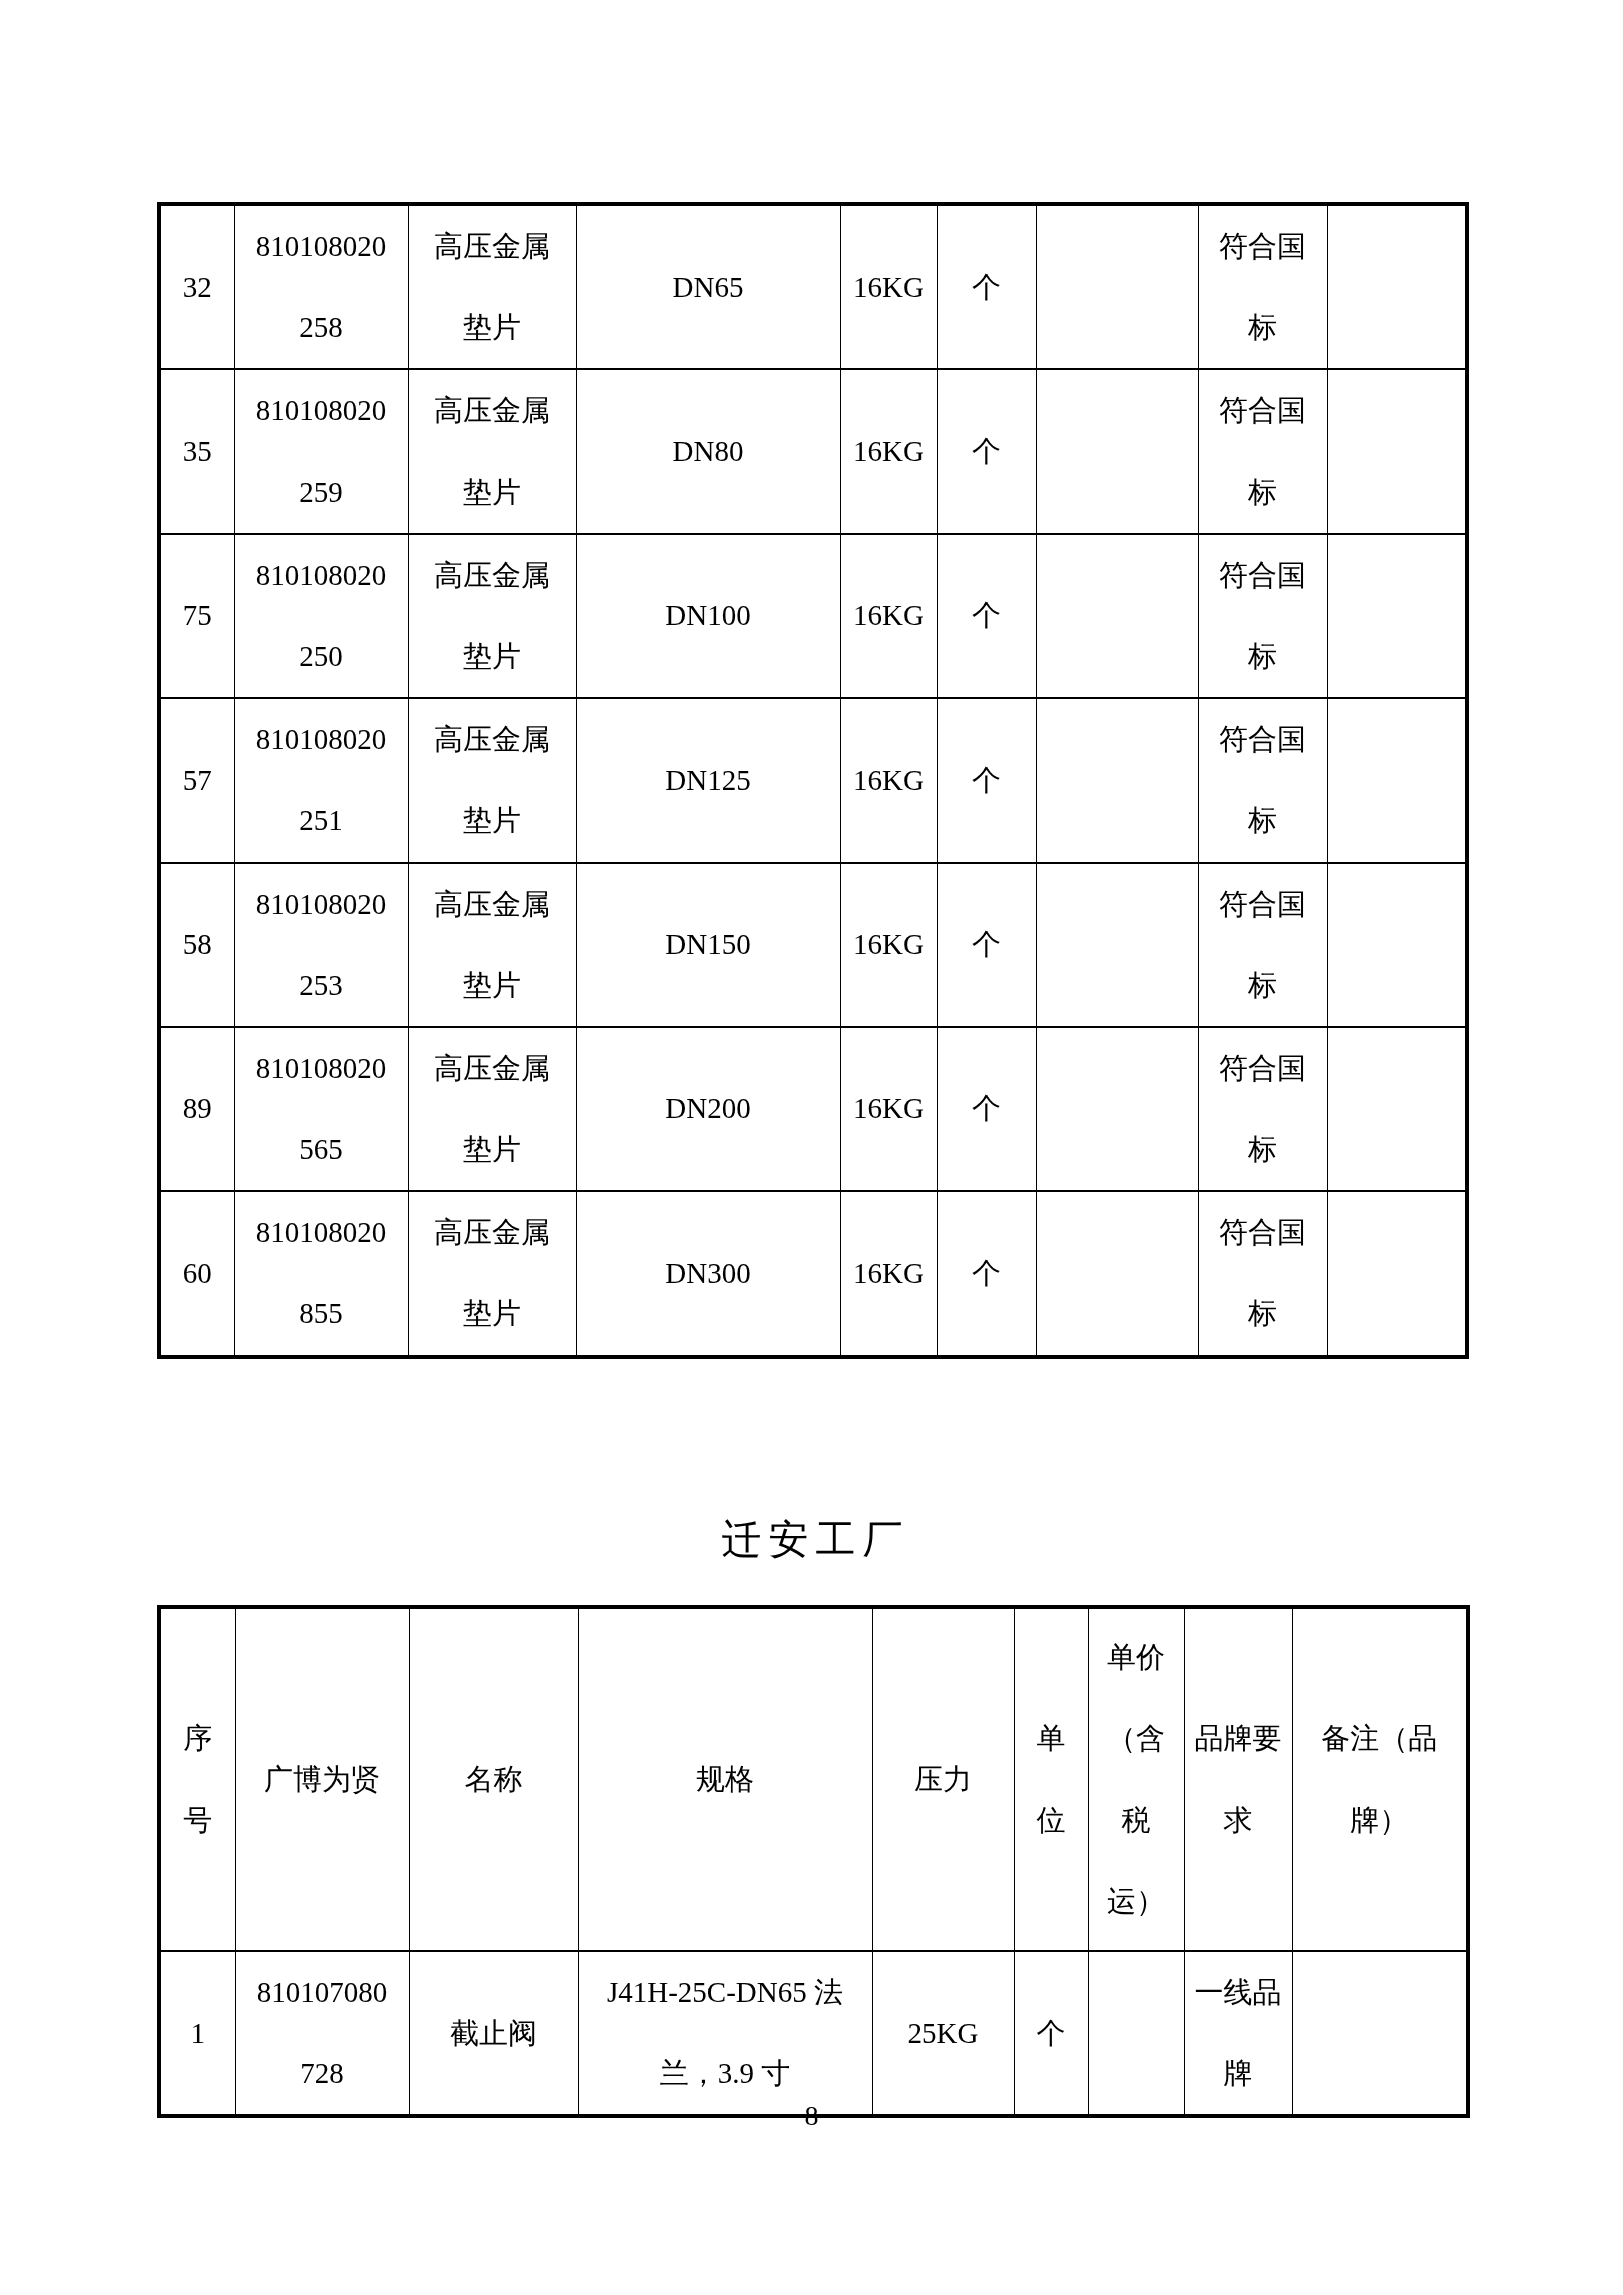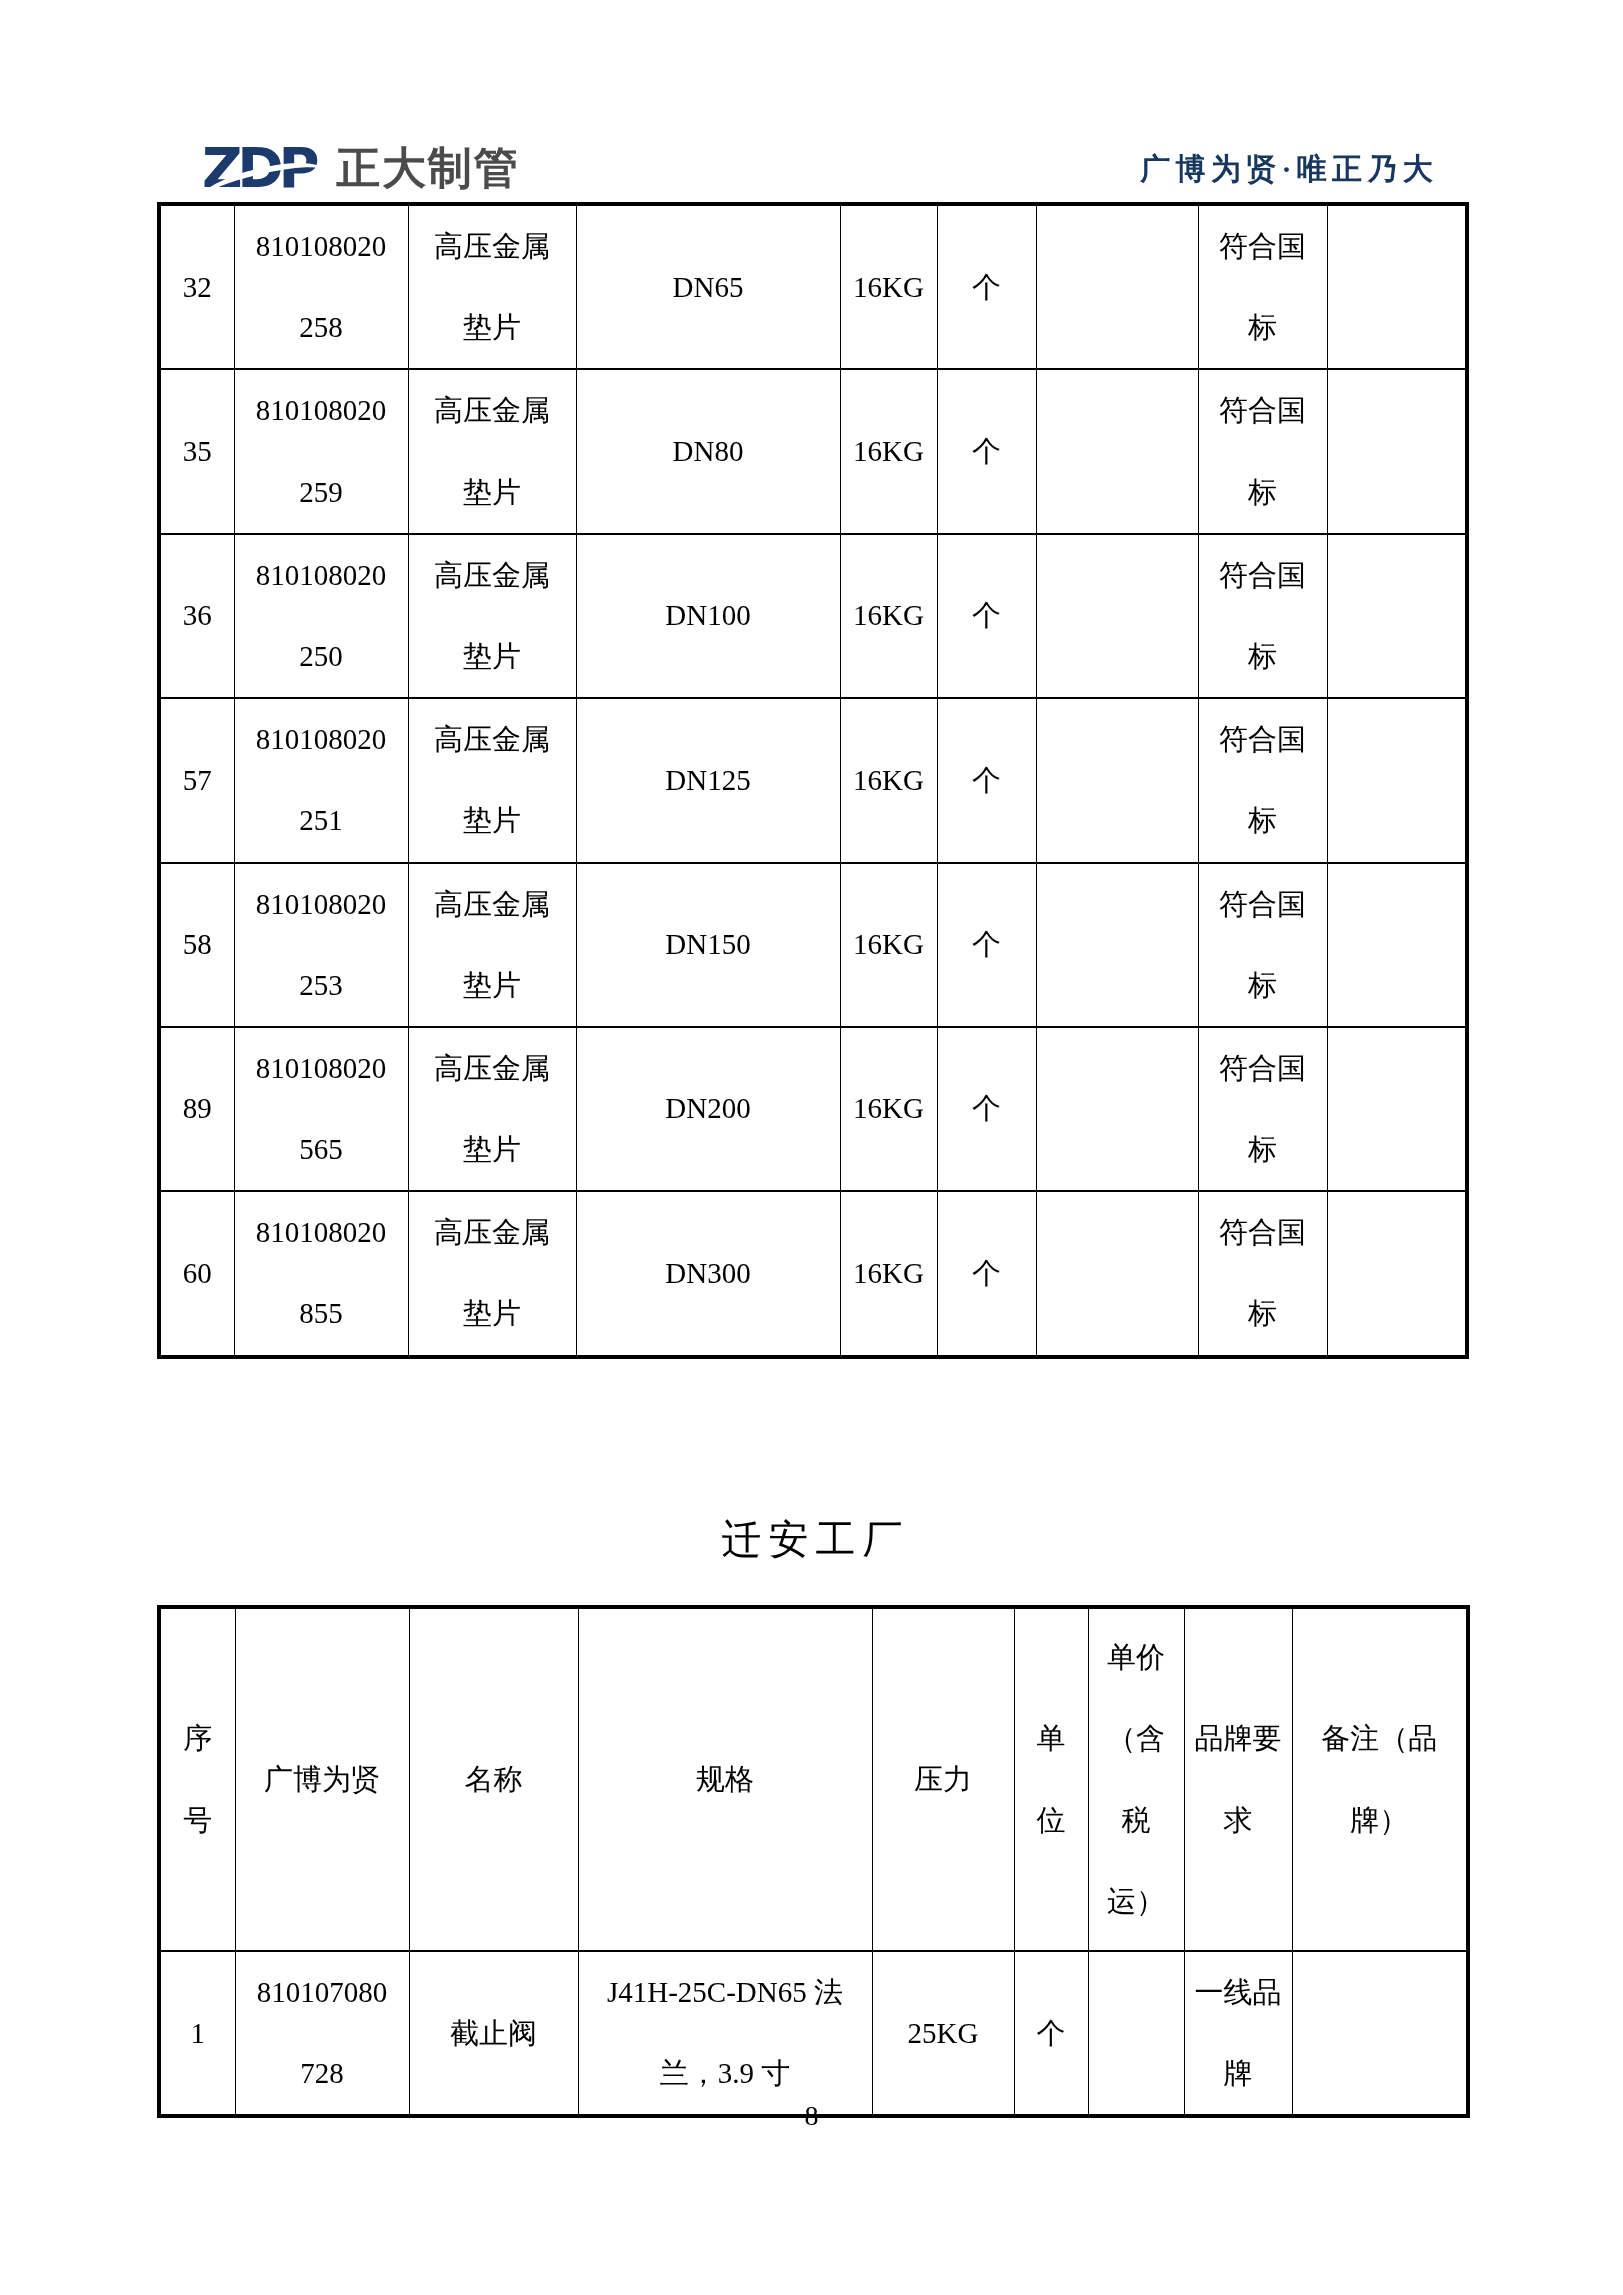--- a/index.html
+++ b/index.html
@@ -75,27 +75,20 @@
     position:absolute;top:2096px;left:0;width:100%;
     text-align:center;font-size:28px;line-height:1.4;
     font-family:"Liberation Serif","DejaVu Serif",serif;
   }
 </style>
 </head>
 <body>
 
 <div class="page">
 
-  <div class="page-header">
-    <div class="logo">
-      <span class="logo-mark"><span>ZDP</span><span class="swoosh"></span></span>
-      <span class="logo-name">正大制管</span>
-    </div>
-    <div class="slogan">广博为贤·唯正乃大</div>
-  </div>
 
   <table class="tbl tbl-gasket">
     <colgroup>
       <col style="width:75px">
         <col style="width:174px">
         <col style="width:168px">
       <col style="width:264px">
         <col style="width:97px">
         <col style="width:99px">
       <col style="width:162px">
@@ -125,21 +118,21 @@
 垫片</td>
           <td>DN80</td>
           <td>16KG</td>
           <td>个</td>
           <td></td>
           <td>符合国
 标</td>
           <td></td>
         </tr>
         <tr class="datarow">
-          <td>36</td>
+          <td>75</td>
           <td>810108020
 250</td>
           <td>高压金属
 垫片</td>
           <td>DN100</td>
           <td>16KG</td>
           <td>个</td>
           <td></td>
           <td>符合国
 标</td>

